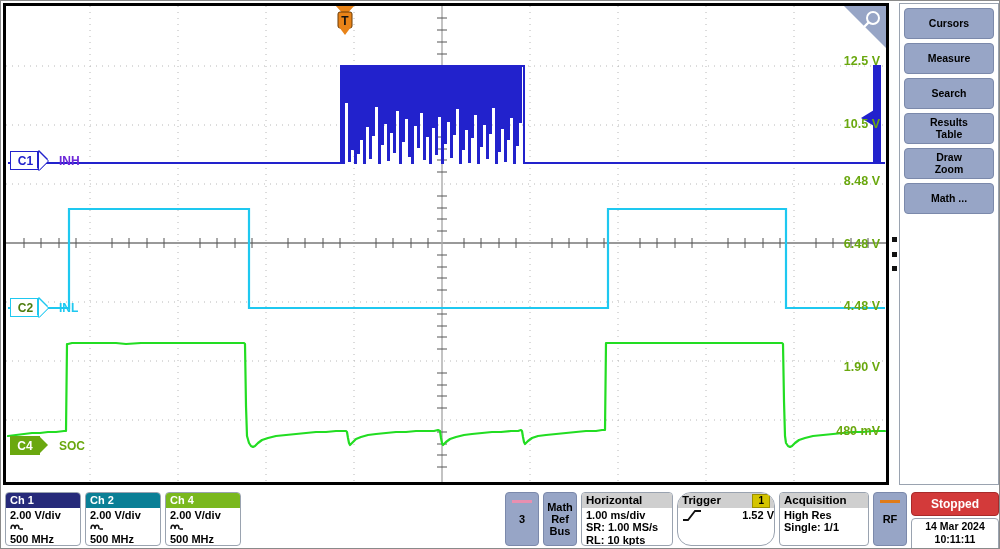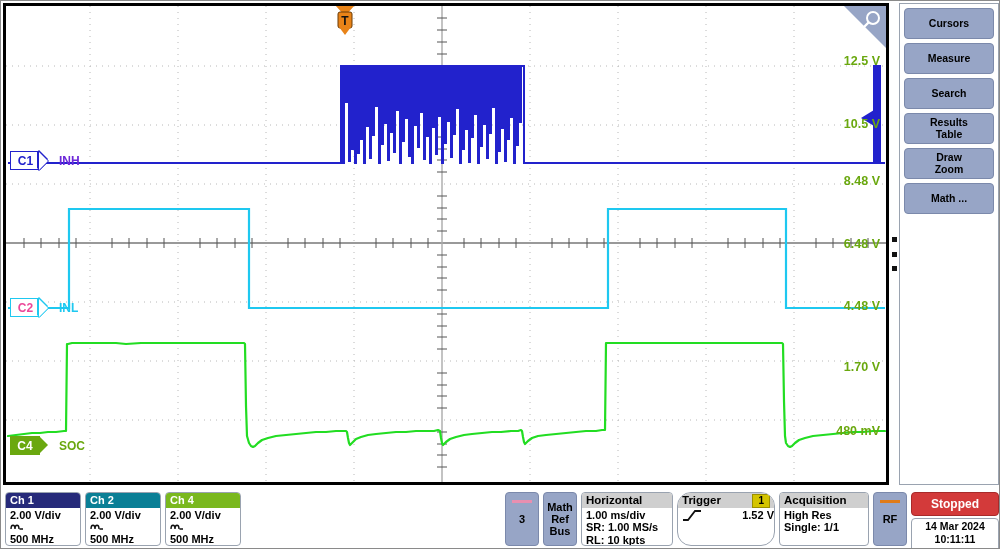--- a/index.html
+++ b/index.html
@@ -86,21 +86,21 @@
 
   
   #flag-c1 { left: 4px; top: 145px; }
   #flag-c1 .flag-box { background:#fff; border:1.6px solid #2222cc; border-right:none; color:#2222cc; }
   #flag-c1 .flag-box::after { border-left: 9px solid #fff;
       filter: drop-shadow(1.4px 0 0 #2222cc) drop-shadow(-0.4px 1.4px 0 #2222cc) drop-shadow(-0.4px -1.4px 0 #2222cc); }
   #flag-c1 .flag-label { color:#6d28d9; }
 
   
   #flag-c2 { left: 4px; top: 292px; }
-  #flag-c2 .flag-box { background:#fff; border:1.6px solid #1ec8f0; border-right:none; color:#ec4899; }
+  #flag-c2 .flag-box { background:#fff; border:1.6px solid #1ec8f0; border-right:none; color:#4d7c0f; }
   #flag-c2 .flag-box::after { border-left: 9px solid #fff;
       filter: drop-shadow(1.4px 0 0 #1ec8f0) drop-shadow(-0.4px 1.4px 0 #1ec8f0) drop-shadow(-0.4px -1.4px 0 #1ec8f0); }
   #flag-c2 .flag-label { color:#1ec8f0; }
 
   
   #flag-c4 { left: 4px; top: 430px; }
   #flag-c4 .flag-box { background:#6aa80f; color:#ffffff; }
   #flag-c4 .flag-box::after { border-left: 9px solid #6aa80f; }
   #flag-c4 .flag-label { color:#6aa80f; }
 
@@ -454,21 +454,21 @@
         <text x="10" y="21" font-family="Liberation Sans, sans-serif" font-size="12" font-weight="bold" fill="#111111" text-anchor="middle">T</text>
       </svg>
 
       <div id="c1-level-arrow"></div>
 
       <div class="vlabel" style="top:48px">12.5 V</div>
       <div class="vlabel" style="top:111px">10.5 V</div>
       <div class="vlabel" style="top:168px">8.48 V</div>
       <div class="vlabel" style="top:231px">6.48 V</div>
       <div class="vlabel" style="top:293px">4.48 V</div>
-      <div class="vlabel" style="top:354px">1.70 V</div>
+      <div class="vlabel" style="top:354px">1.90 V</div>
       <div class="vlabel" style="top:418px">480 mV</div>
 
       <div class="chan-flag" id="flag-c1">
         <span class="flag-box">C1</span>
         <span class="flag-label">INH</span>
       </div>
       <div class="chan-flag" id="flag-c2">
         <span class="flag-box">C2</span>
         <span class="flag-label">INL</span>
       </div>

